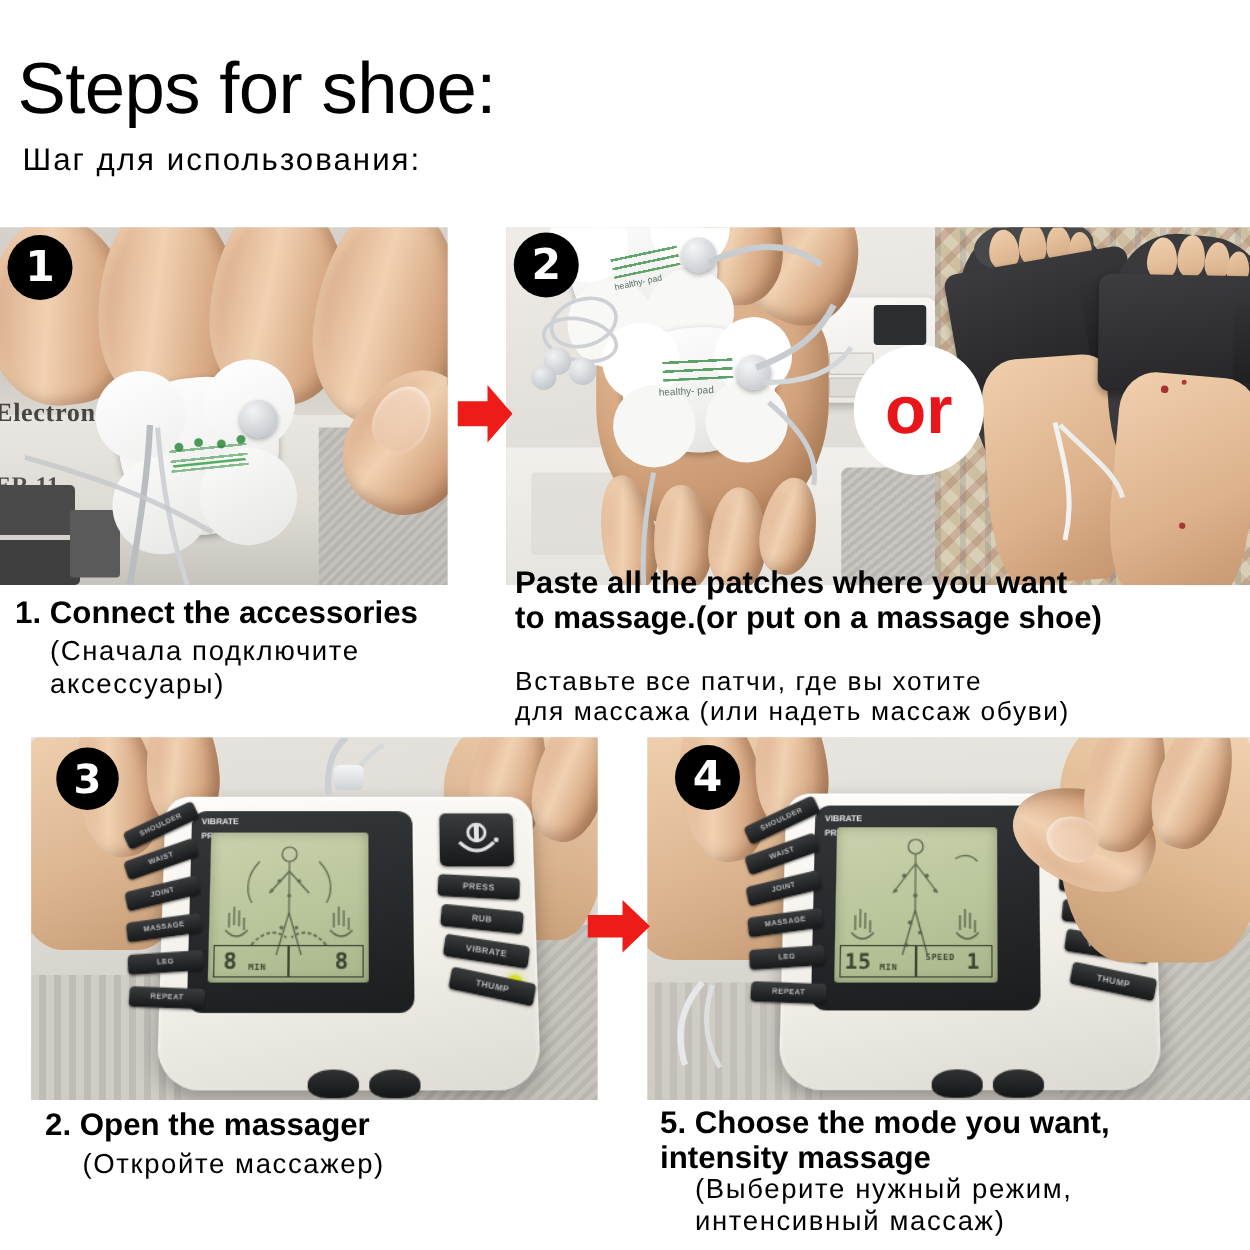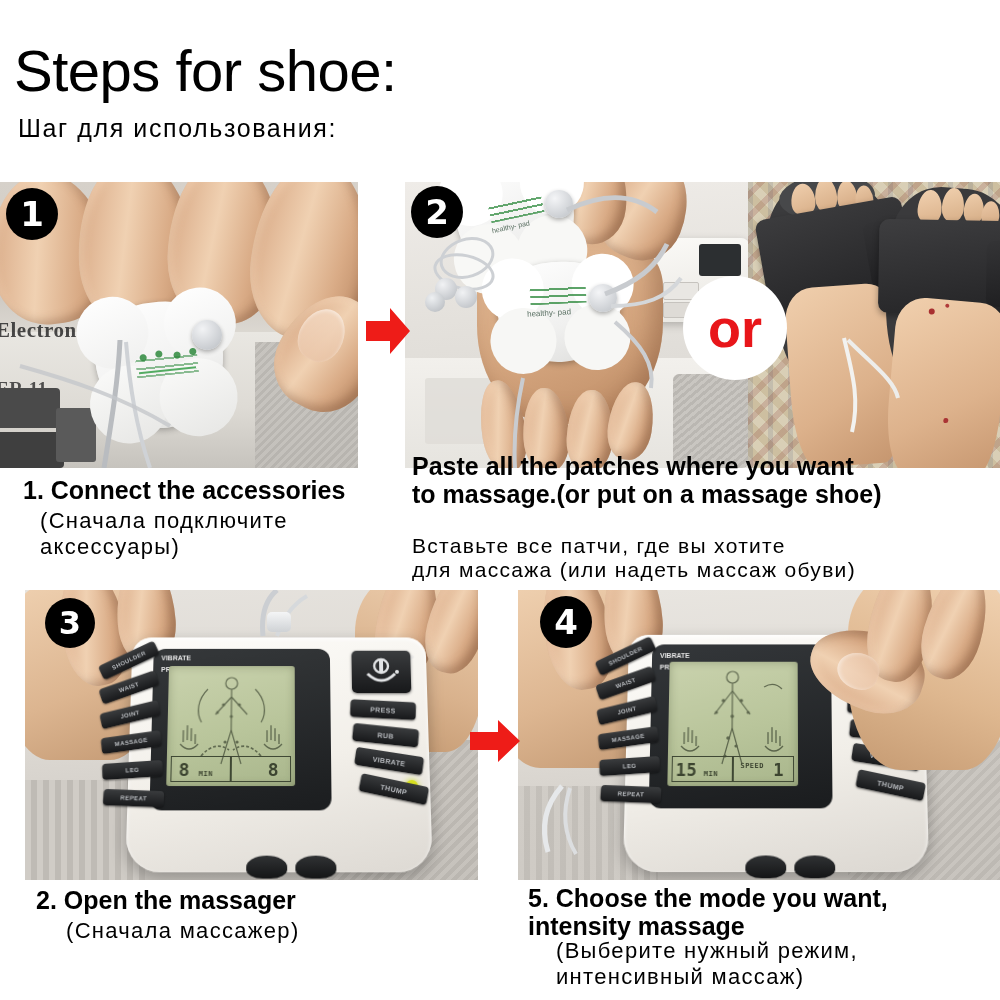--- a/index.html
+++ b/index.html
@@ -347,21 +347,21 @@
 
     <svg width="252" height="286" style="position:absolute;left:0;top:0;">
       <path d="M96 156 C 104 190, 112 216, 104 250" stroke="#f2f2f0" stroke-width="4" fill="none"></path>
       <path d="M100 158 C 126 184, 146 198, 150 216" stroke="#ededeb" stroke-width="4" fill="none"></path>
     </svg>
   </div>
 </div>
 
 <div class="or-bubble" style="left:683px; top:276px; width:104px; height:104px; font-size:54px;">or</div>
 
-<div class="cap-en" style="left:23px; top:476px; width:350px; font-size:25px;">1. Connect the accessories</div>
+<div class="cap-en" style="left:12px; top:476px; width:350px; font-size:25px;">1. Connect the accessories</div>
 <div class="cap-ru" style="left:40px; top:508px; width:330px; font-size:22px;">(Сначала подключите
  аксессуары)</div>
 
 <div class="cap-en" style="left:412px; top:452px; width:580px; font-size:25px;">Paste all the patches where you want
 to massage.(or put on a massage shoe)</div>
 <div class="cap-ru" style="left:412px; top:534px; width:590px; font-size:21px;">Вставьте все патчи, где вы хотите
  для массажа (или надеть массаж обуви)</div>
 
 <div class="panel" style="left:25px; top:590px; width:453px; height:290px; background:#cfcac4;">
   <div class="scene">
@@ -553,18 +553,18 @@
 
     <svg width="482" height="290" style="position:absolute;left:0;top:0;z-index:12;">
       <path d="M44 196 C 28 214, 22 236, 30 262" stroke="#e6e8ea" stroke-width="5" fill="none"></path>
       <path d="M52 198 C 44 222, 46 244, 58 264" stroke="#dcdee0" stroke-width="4" fill="none"></path>
     </svg>
   </div>
   <div class="badge" style="left:22px; top:6px; width:52px; height:52px; font-size:34px;">4</div>
 </div>
 
 <div class="cap-en" style="left:36px; top:886px; width:420px; font-size:25px;">2. Open the massager</div>
-<div class="cap-ru" style="left:66px; top:918px; width:400px; font-size:22px;">(Сначала массажер)</div>
+<div class="cap-ru" style="left:66px; top:918px; width:400px; font-size:22px;">(Откройте массажер)</div>
 
 <div class="cap-en" style="left:528px; top:884px; width:460px; font-size:25px;">5. Choose the mode you want,
 intensity massage</div>
 <div class="cap-ru" style="left:556px; top:938px; width:440px; font-size:22px;">(Выберите нужный режим,
  интенсивный массаж)</div>
 
 </body></html>

